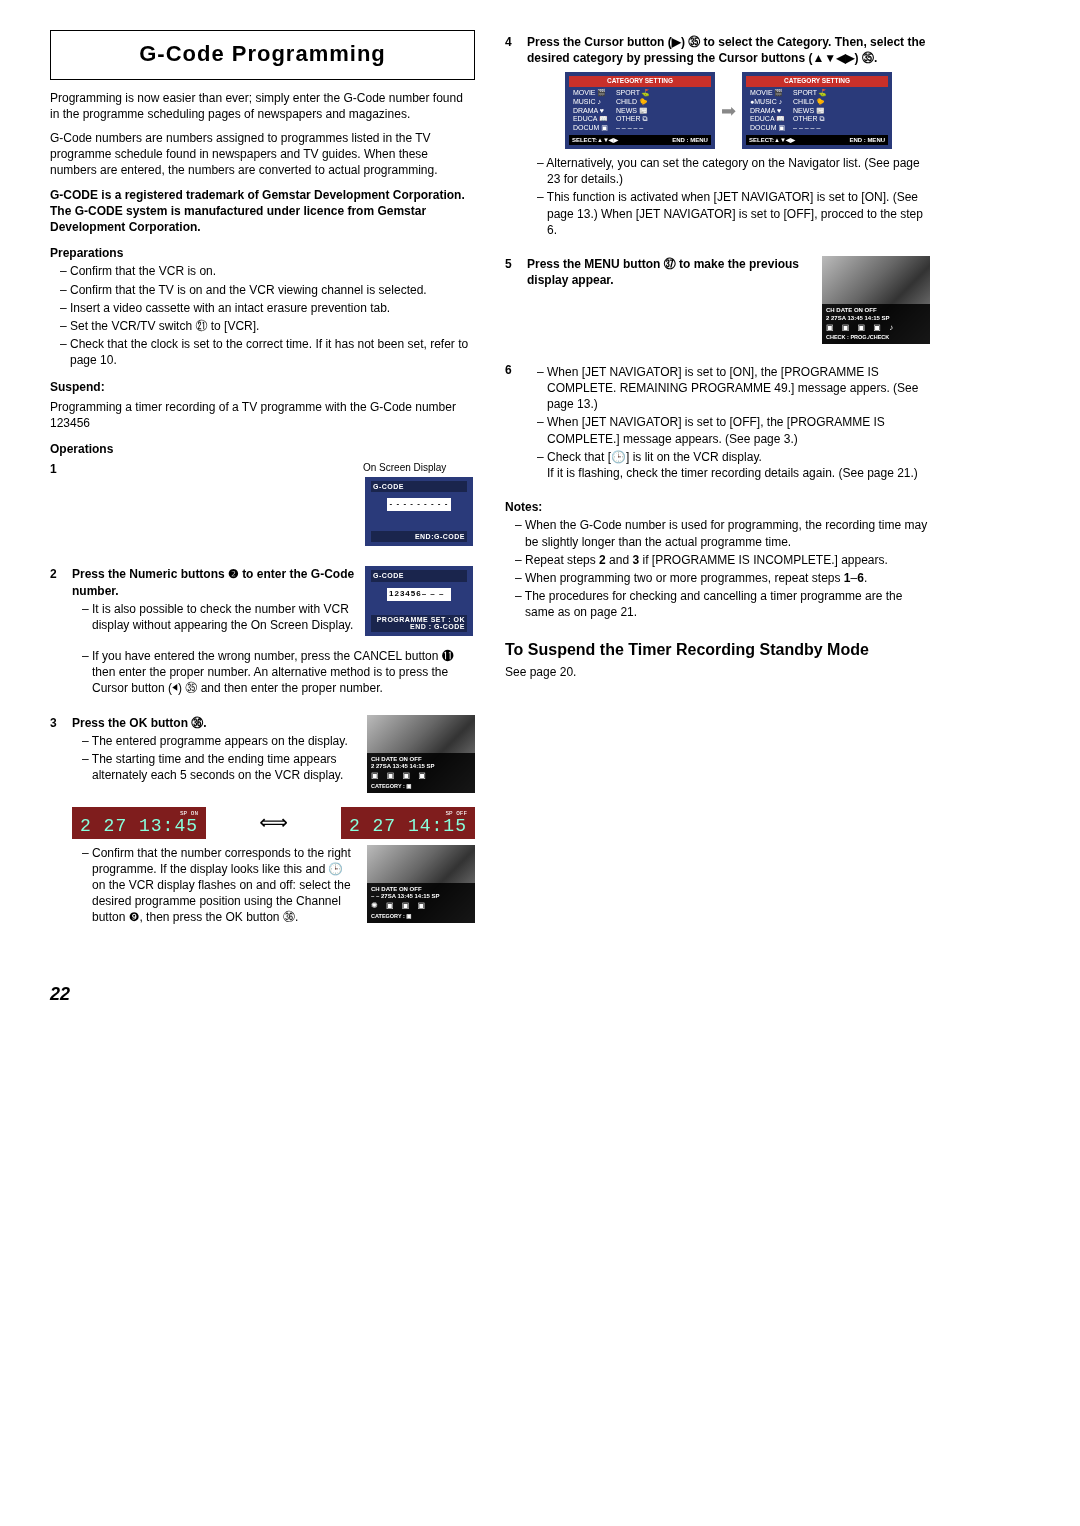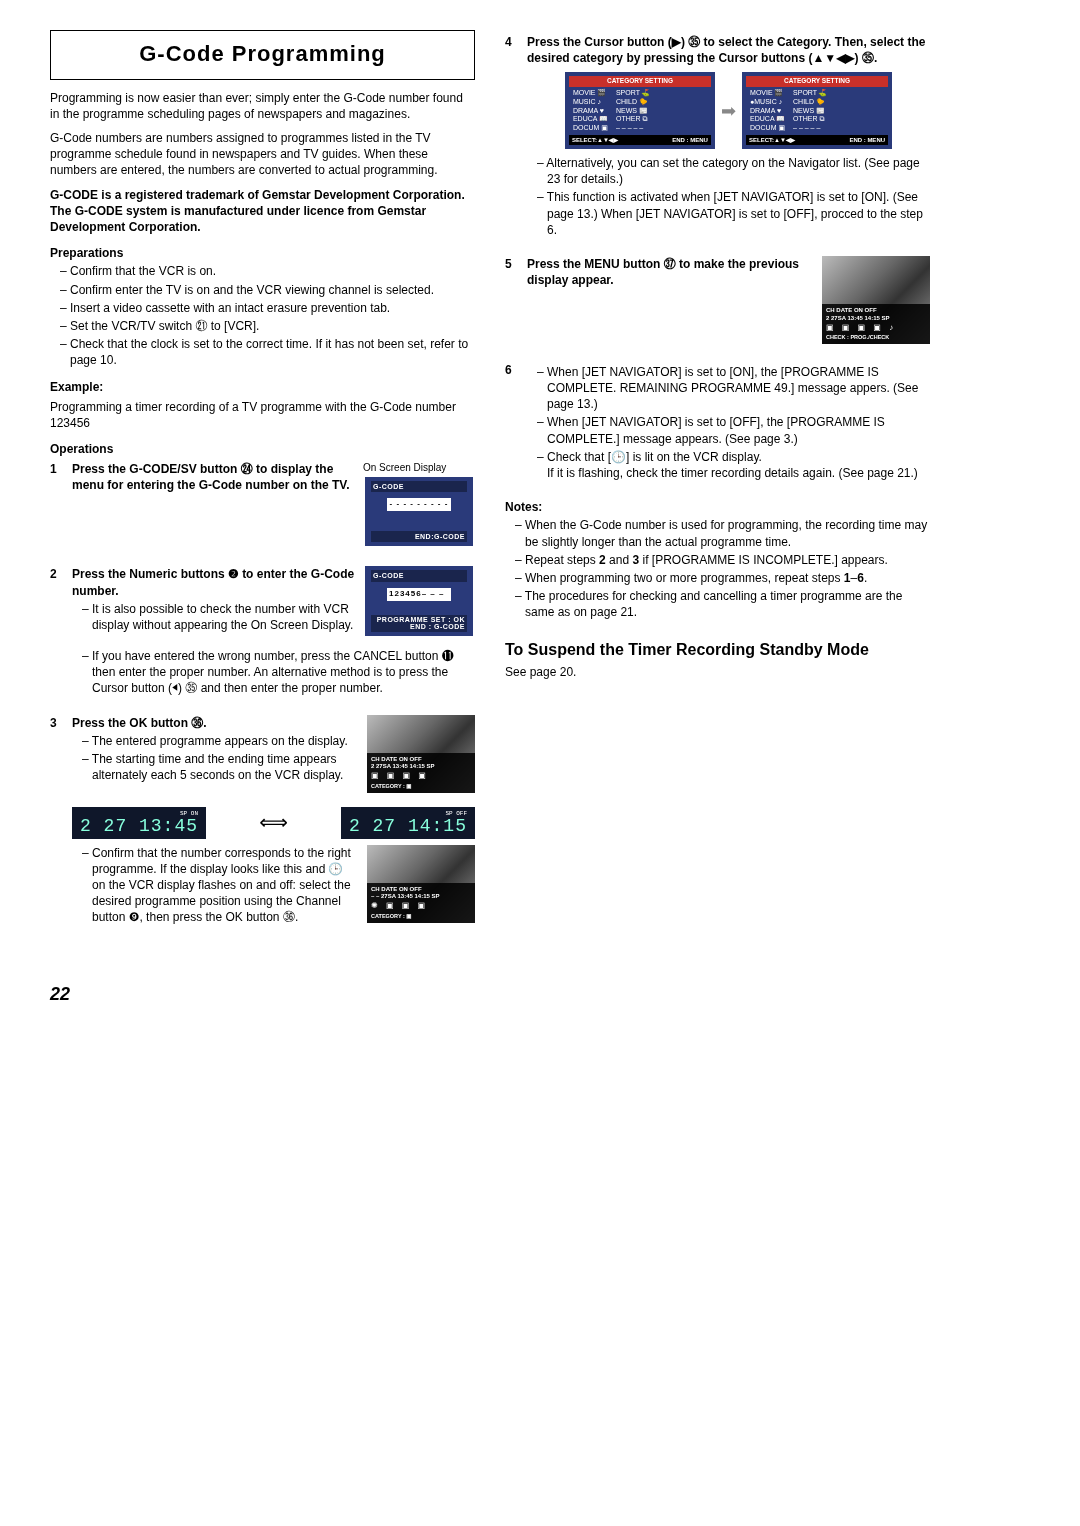--- a/index.html
+++ b/index.html
@@ -41,21 +41,21 @@
     font-size: 7px;
     width: 108px;
     padding: 4px 6px;
     box-sizing: border-box;
     letter-spacing: 0.5px;
     margin: 0 auto 10px auto;
   }
   .osd .bar { background: #1a254d; color:#fff; padding: 1px 2px; font-weight: bold; text-align: left; }
   .osd .dashes { color:#000; background:#fff; text-align:center; padding: 1px 2px; margin: 6px auto; width: 60px; font-size:8px; font-weight:bold; letter-spacing:1px;}
   .mini-lcd {
-    background: #0f172a; color:#8fd;
+    background: #7f1d1d; color:#8fd;
     font-family: "Courier New", monospace;
     font-size: 18px; letter-spacing:1px;
     padding: 4px 8px; display:inline-block;
     line-height:1;
   }
   .mini-lcd .tiny { font-size:6px; color:#fff; letter-spacing:0; display:block; text-align:right; }
   .thumb {
     width: 108px; height: 78px;
     background: linear-gradient(135deg, #bbb 0%, #666 40%, #333 60%, #999 100%);
     position: relative; color:#fff; font-size:6px;
@@ -91,46 +91,45 @@
   <div class="col">
     <div class="title-box">G-Code  Programming</div>
 
     <p>Programming is now easier than ever; simply enter the G-Code number found in the programme scheduling pages of newspapers and magazines.</p>
     <p>G-Code numbers are numbers assigned to programmes listed in the TV programme schedule found in newspapers and TV guides. When these numbers are entered, the numbers are converted to actual programming.</p>
     <p class="bold">G-CODE is a registered trademark of Gemstar Development Corporation. The G-CODE system is manufactured under licence from Gemstar Development Corporation.</p>
 
     <div class="sect-head">Preparations</div>
     <ul class="dash">
       <li>Confirm that the VCR is on.</li>
-      <li>Confirm enter the TV is on and the VCR viewing channel is selected.</li>
+      <li>Confirm that the TV is on and the VCR viewing channel is selected.</li>
       <li>Insert a video cassette with an intact erasure prevention tab.</li>
       <li>Set the VCR/TV switch ㉑ to [VCR].</li>
       <li>Check that the clock is set to the correct time. If it has not been set, refer to page 10.</li>
     </ul>
 
-    <div class="sect-head">Example:</div>
+    <div class="sect-head">Suspend:</div>
     <p>Programming a timer recording of a TV programme with the G-Code number 123456</p>
 
     <div class="sect-head">Operations</div>
 
     <ol class="steps">
 
       <li>
         <div class="num">1</div>
         <div class="body">
           <div class="step-right">
             <div class="osd-label">On Screen Display</div>
             <div class="osd">
               <div class="bar">G-CODE</div>
               <div class="dashes">- - - - - - - - -</div>
               <div style="height:14px"></div>
               <div class="bar" style="text-align:right">END:G-CODE</div>
             </div>
           </div>
-          <span class="bold">Press the G-CODE/SV button ㉔ to display the menu for entering the G-Code number on the TV.</span>
           <div class="clr"></div>
         </div>
       </li>
 
       <li>
         <div class="num">2</div>
         <div class="body">
           <div class="step-right">
             <div class="osd">
               <div class="bar">G-CODE</div>

